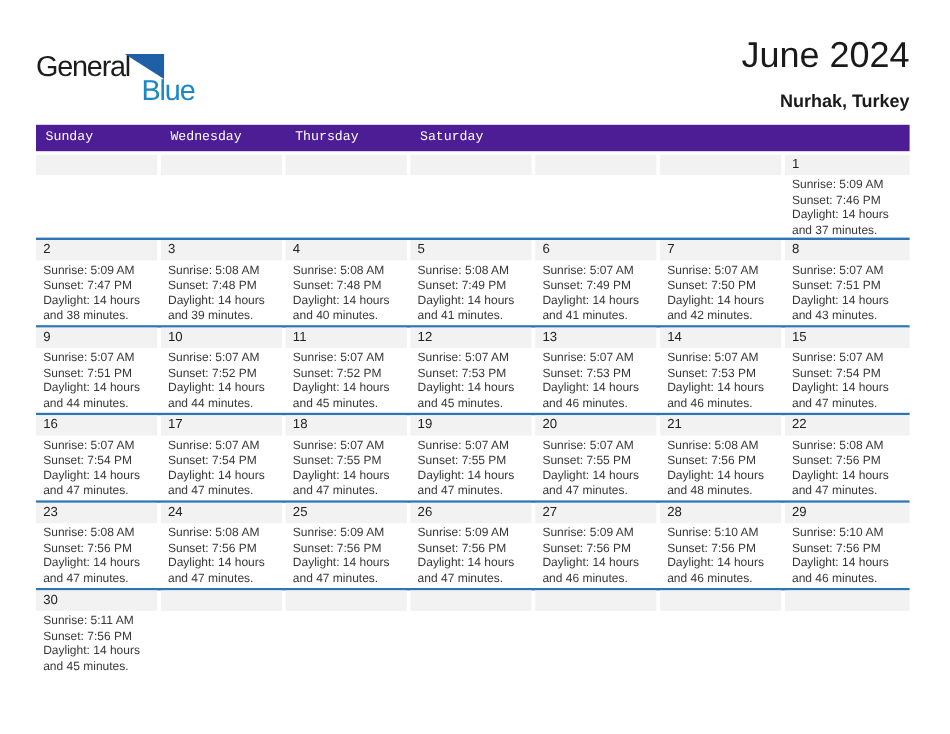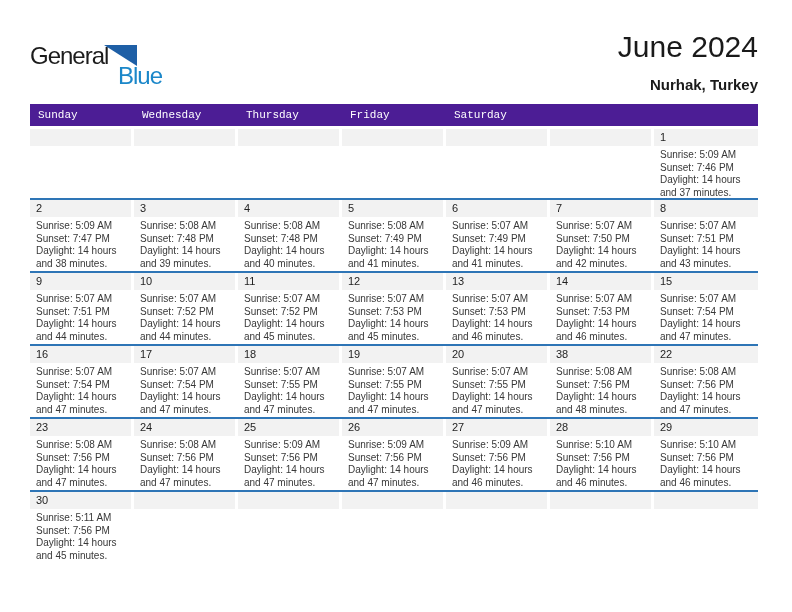--- a/index.html
+++ b/index.html
@@ -44,21 +44,20 @@
   </div>
 
   <div class="title">June 2024</div>
   <div class="location">Nurhak, Turkey</div>
 
   <div class="calendar">
     <div class="weekday-header">
         <div class="wd">Sunday</div>
         <div class="wd">Wednesday</div>
         <div class="wd">Thursday</div>
-        <div class="wd">Friday</div>
         <div class="wd">Saturday</div>
       </div>
     <div>
         <div class="week first">
           <div class="cell">
             <div class="band"></div>
           </div>
           <div class="cell">
             <div class="band"></div>
           </div>
@@ -254,21 +253,21 @@
           <div class="cell">
             <div class="band"><span>20</span></div>
             <div class="body">
               <div class="ln">Sunrise: 5:07 AM</div>
               <div class="ln">Sunset: 7:55 PM</div>
               <div class="ln">Daylight: 14 hours</div>
               <div class="ln">and 47 minutes.</div>
             </div>
           </div>
           <div class="cell">
-            <div class="band"><span>38</span></div>
+            <div class="band"><span>21</span></div>
             <div class="body">
               <div class="ln">Sunrise: 5:08 AM</div>
               <div class="ln">Sunset: 7:56 PM</div>
               <div class="ln">Daylight: 14 hours</div>
               <div class="ln">and 48 minutes.</div>
             </div>
           </div>
           <div class="cell">
             <div class="band"><span>22</span></div>
             <div class="body">

